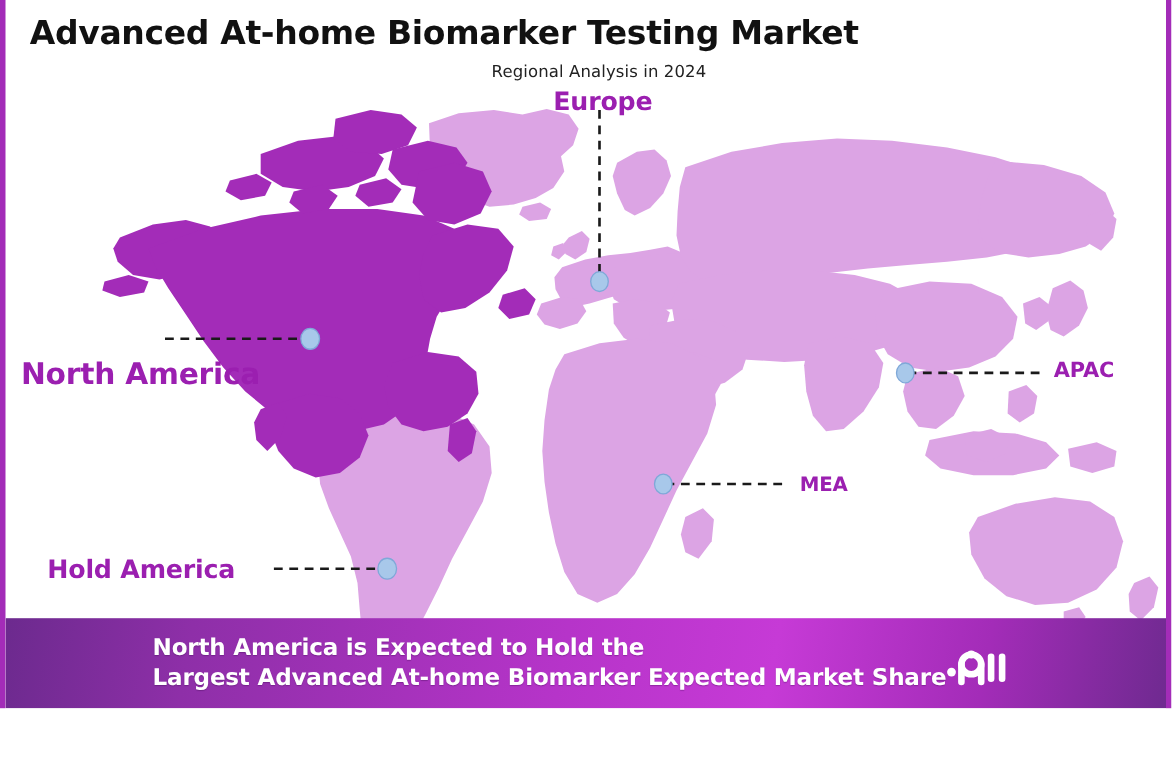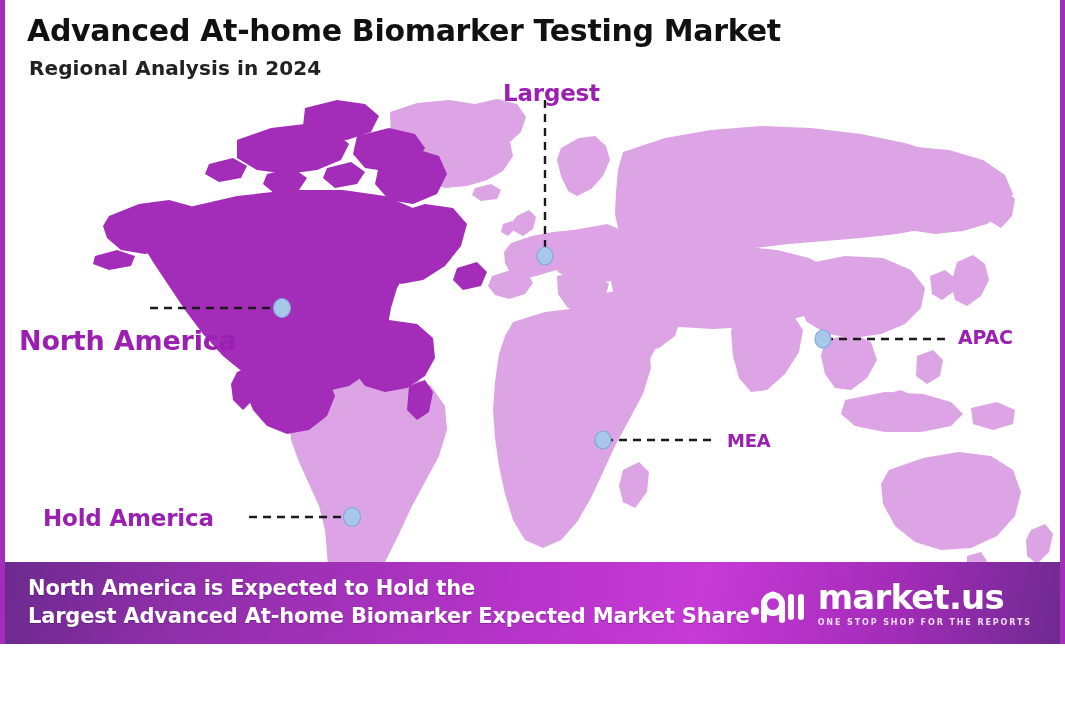--- a/index.html
+++ b/index.html
@@ -33,26 +33,27 @@
   .title {
     font-size: 30px;
     font-weight: 700;
     color: #111111;
     letter-spacing: -0.3px;
     line-height: 1.12;
     margin: 0;
     white-space: nowrap;
   }
   .subtitle {
-    font-size: 20px;
-    font-weight: 700;
+    font-size: 15px;
+    font-weight: 400;
     color: #222222;
     margin: 8px 0 0 2px;
     letter-spacing: 0.1px;
     white-space: nowrap;
+    text-align: center;
   }
 
   
   .map-stage {
     position: absolute;
     left: 0;
     top: 0;
     width: 1055px;
     height: 626px;
     z-index: 5;
@@ -94,21 +95,21 @@
     height: 82px;
     background: linear-gradient(100deg,
         #6c2a8e 0%,
         #8e2fa8 16%,
         #b634c9 48%,
         #c63ad6 66%,
         #a32cb8 84%,
         #6f2a90 100%);
     display: flex;
     align-items: center;
-    justify-content: flex-end;
+    justify-content: center;
     padding: 0 18px 0 20px;
     box-sizing: border-box;
     z-index: 40;
   }
   .banner-text {
     color: #ffffff;
     font-size: 21px;
     font-weight: 700;
     line-height: 1.32;
     letter-spacing: -0.2px;
@@ -236,21 +237,21 @@
       <g fill="#a8c8ea" stroke="#7fa8d8" stroke-width="1.2">
         <ellipse cx="540" cy="256" rx="8" ry="9"></ellipse>
         <ellipse cx="277" cy="308" rx="8.5" ry="9.5"></ellipse>
         <ellipse cx="818" cy="339" rx="8" ry="9"></ellipse>
         <ellipse cx="598" cy="440" rx="8" ry="9"></ellipse>
         <ellipse cx="347" cy="517" rx="8.5" ry="9.5"></ellipse>
       </g>
     </svg>
   </div>
 
-  <div class="region-label lbl-europe">Largest</div>
+  <div class="region-label lbl-europe">Europe</div>
 
   <div class="region-label lbl-na">
     <span class="line1">North America</span>
   </div>
 
   <div class="region-label lbl-apac">APAC</div>
 
   <div class="region-label lbl-mea">MEA</div>
 
   <div class="region-label lbl-latam">Hold America</div>
@@ -263,20 +264,16 @@
 
     <div class="logo">
       <svg class="logo-mark" viewBox="0 0 58 46">
         <circle cx="5" cy="31" r="4" fill="#ffffff"></circle>
         <path d="M14 40 L14 24 a9 9 0 0 1 18 0 L32 40" fill="none" stroke="#ffffff" stroke-width="6" stroke-linecap="round" stroke-linejoin="round"></path>
         <path d="M32 24 a9 9 0 0 1 -18 0" fill="none" stroke="#ffffff" stroke-width="6" stroke-linecap="round"></path>
         <circle cx="23" cy="15" r="3.6" fill="#ffffff"></circle>
         <rect x="38" y="14" width="6" height="26" rx="3" fill="#ffffff"></rect>
         <rect x="48" y="14" width="6" height="26" rx="3" fill="#ffffff"></rect>
       </svg>
-      <div class="logo-type">
-        <div class="logo-word">market.us</div>
-        <div class="logo-tag">ONE STOP SHOP FOR THE REPORTS</div>
-      </div>
     </div>
   </div>
 
 </div>
 
 </body></html>

